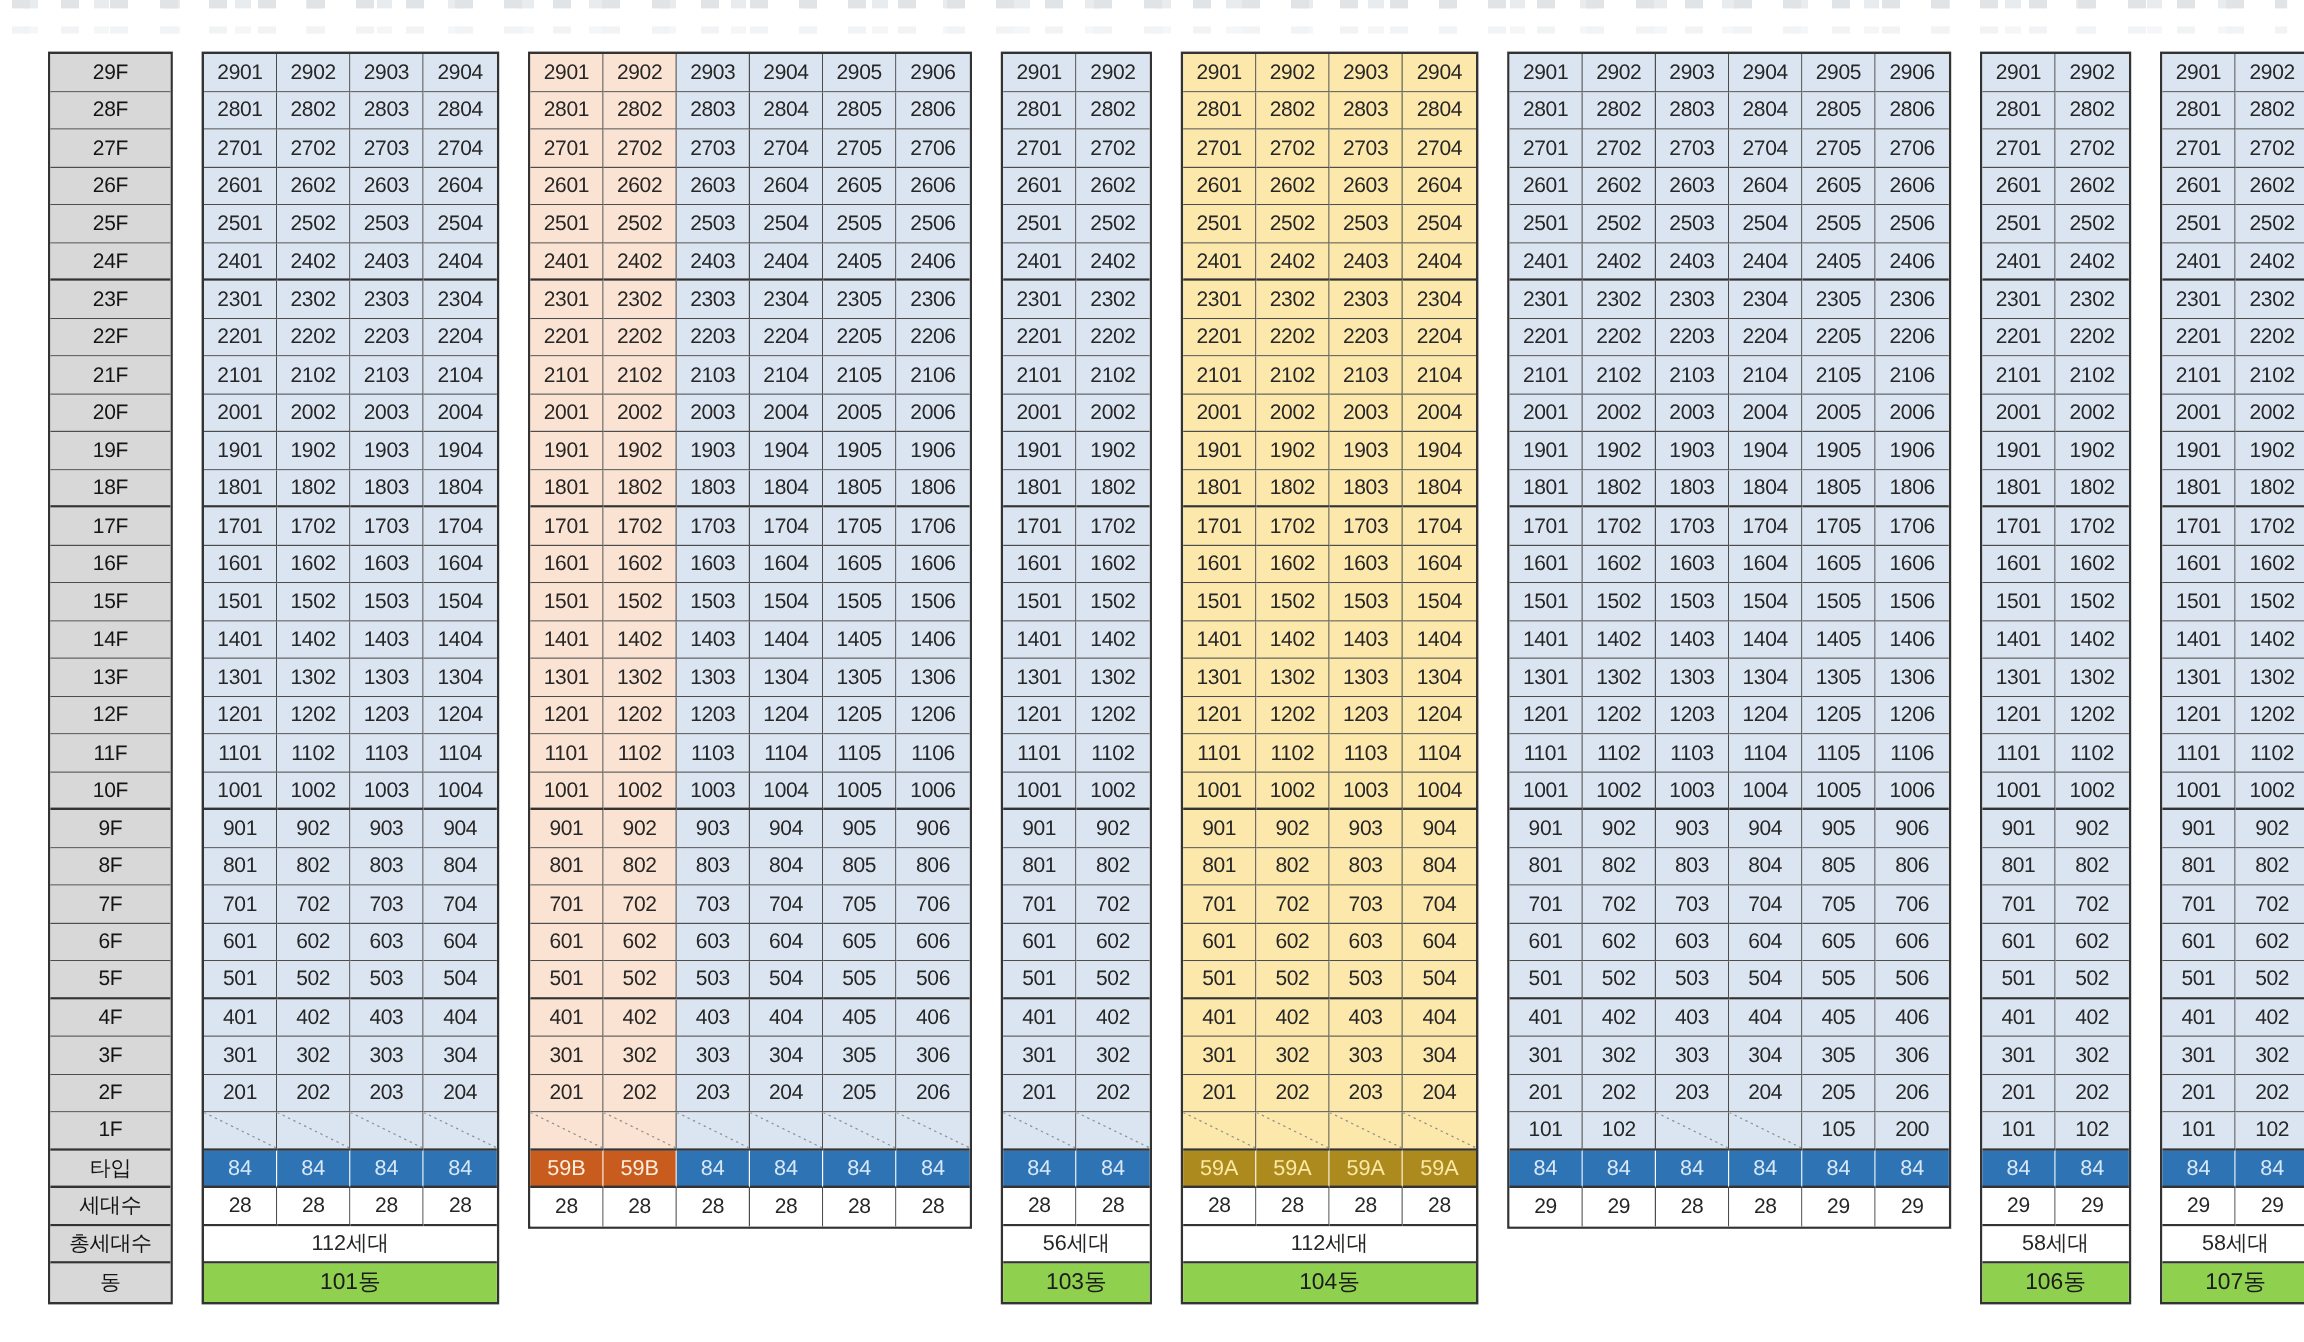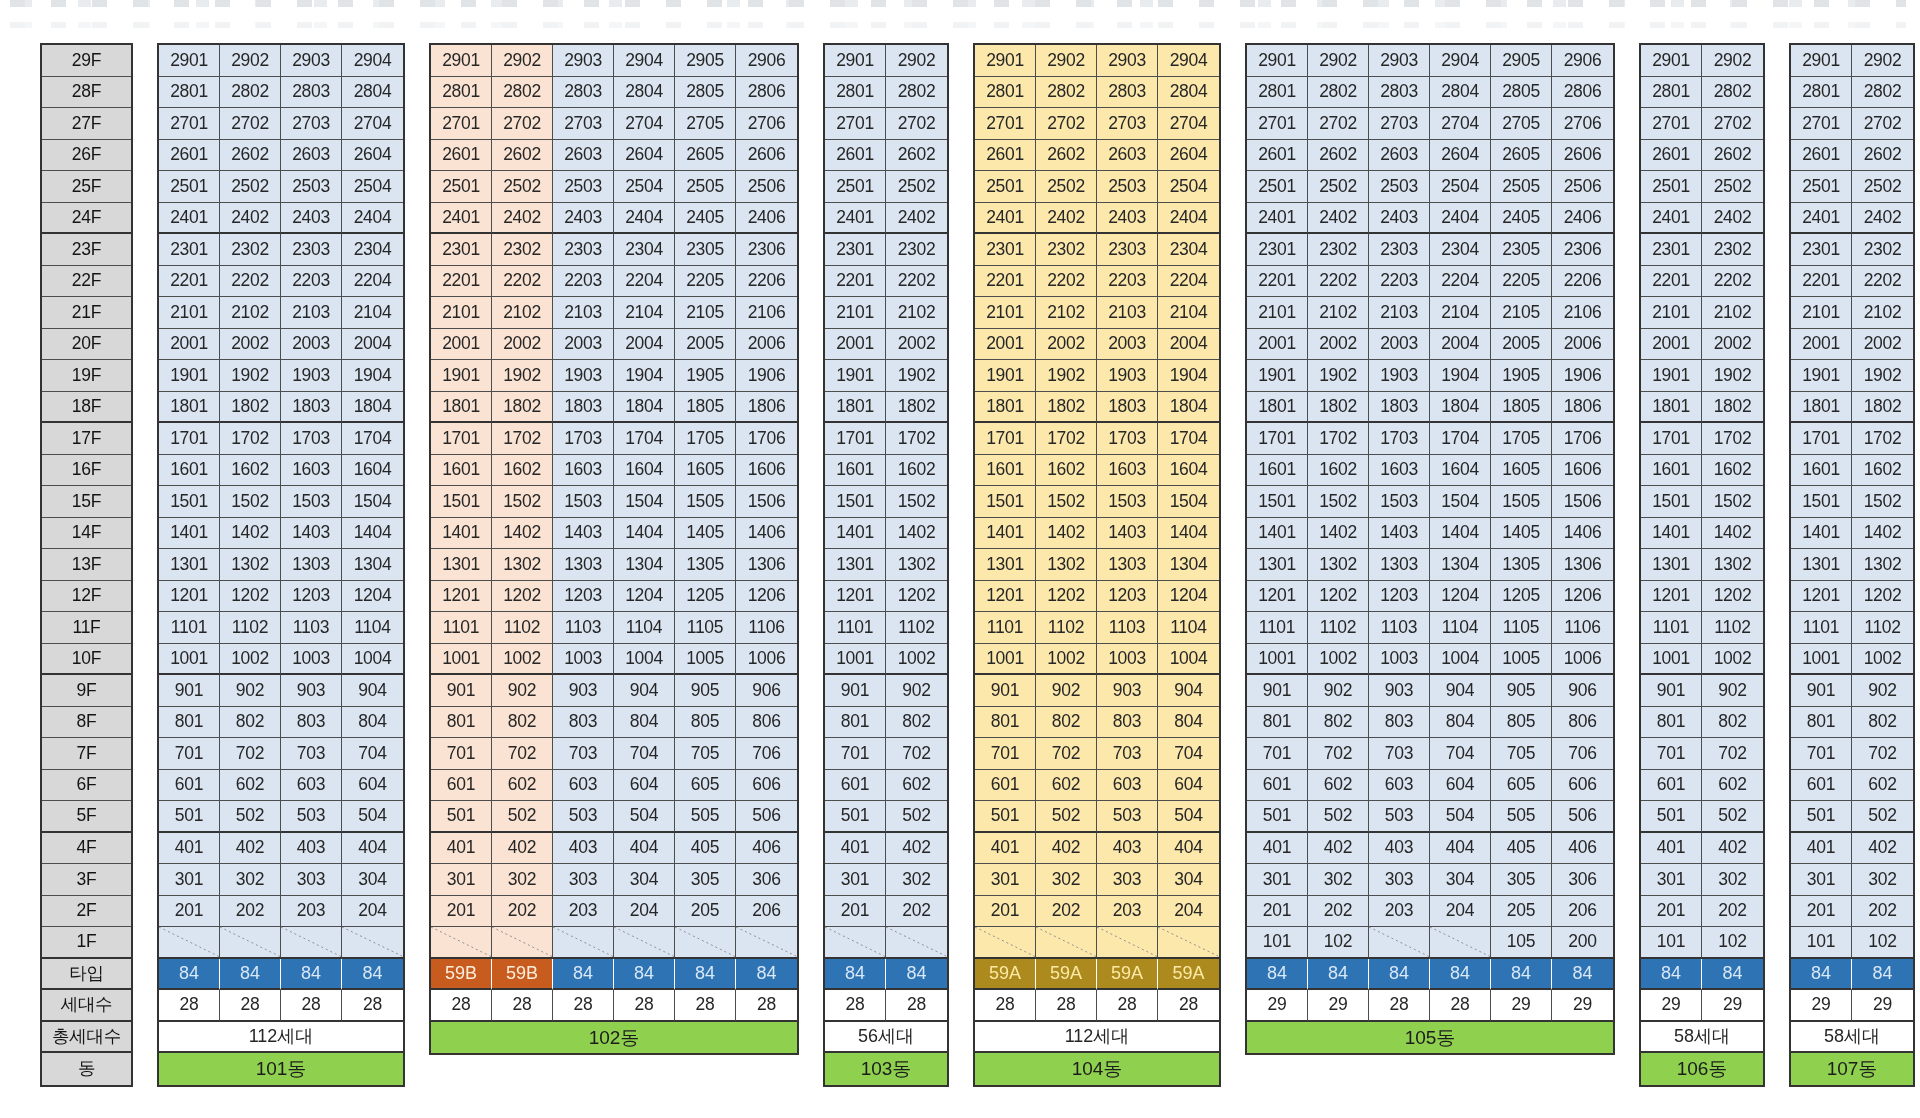--- a/index.html
+++ b/index.html
@@ -20,21 +20,21 @@
   .artifact-strip.second{top:22px;height:6px;opacity:.18;}
   .layout{
     position:absolute;left:40px;top:43px;
     display:flex;gap:24px;align-items:flex-start;
   }
   .block{
     border:2px solid #333333;
     background:#ffffff;
     box-sizing:border-box;
   }
-  .label-block{width:93px;}
+  .label-block{width:104px;}
   .row{display:flex;}
   .cell{
     box-sizing:border-box;
     width:61px;height:31.5px;
     border-right:1px solid #4d4d4d;
     border-bottom:1px solid #4d4d4d;
     display:flex;align-items:center;justify-content:center;
     font-size:17.5px;line-height:1;color:#262626;
     position:relative;
     letter-spacing:-0.3px;
@@ -634,23 +634,20 @@
           <div class="cell type-cell" style="background: rgb(46, 115, 180); color: rgb(217, 232, 246);">84</div>
         </div>
         <div class="row brk">
           <div class="cell count-cell">28</div>
           <div class="cell count-cell">28</div>
           <div class="cell count-cell">28</div>
           <div class="cell count-cell">28</div>
           <div class="cell count-cell">28</div>
           <div class="cell count-cell">28</div>
         </div>
-        <div class="row">
-          <div class="cell merged-cell name-cell" style="background: rgb(143, 208, 78);">102동</div>
-        </div>
       </div>
       <div class="block building-block" style="width: 126px;">
         <div class="row">
           <div class="cell unit-cell" style="background: rgb(219, 229, 241);">2901</div>
           <div class="cell unit-cell" style="background: rgb(219, 229, 241);">2902</div>
         </div>
         <div class="row">
           <div class="cell unit-cell" style="background: rgb(219, 229, 241);">2801</div>
           <div class="cell unit-cell" style="background: rgb(219, 229, 241);">2802</div>
         </div>
@@ -1245,23 +1242,20 @@
           <div class="cell type-cell" style="background: rgb(46, 115, 180); color: rgb(217, 232, 246);">84</div>
         </div>
         <div class="row brk">
           <div class="cell count-cell">29</div>
           <div class="cell count-cell">29</div>
           <div class="cell count-cell">28</div>
           <div class="cell count-cell">28</div>
           <div class="cell count-cell">29</div>
           <div class="cell count-cell">29</div>
         </div>
-        <div class="row">
-          <div class="cell merged-cell name-cell" style="background: rgb(143, 208, 78);">105동</div>
-        </div>
       </div>
       <div class="block building-block" style="width: 126px;">
         <div class="row">
           <div class="cell unit-cell" style="background: rgb(219, 229, 241);">2901</div>
           <div class="cell unit-cell" style="background: rgb(219, 229, 241);">2902</div>
         </div>
         <div class="row">
           <div class="cell unit-cell" style="background: rgb(219, 229, 241);">2801</div>
           <div class="cell unit-cell" style="background: rgb(219, 229, 241);">2802</div>
         </div>

